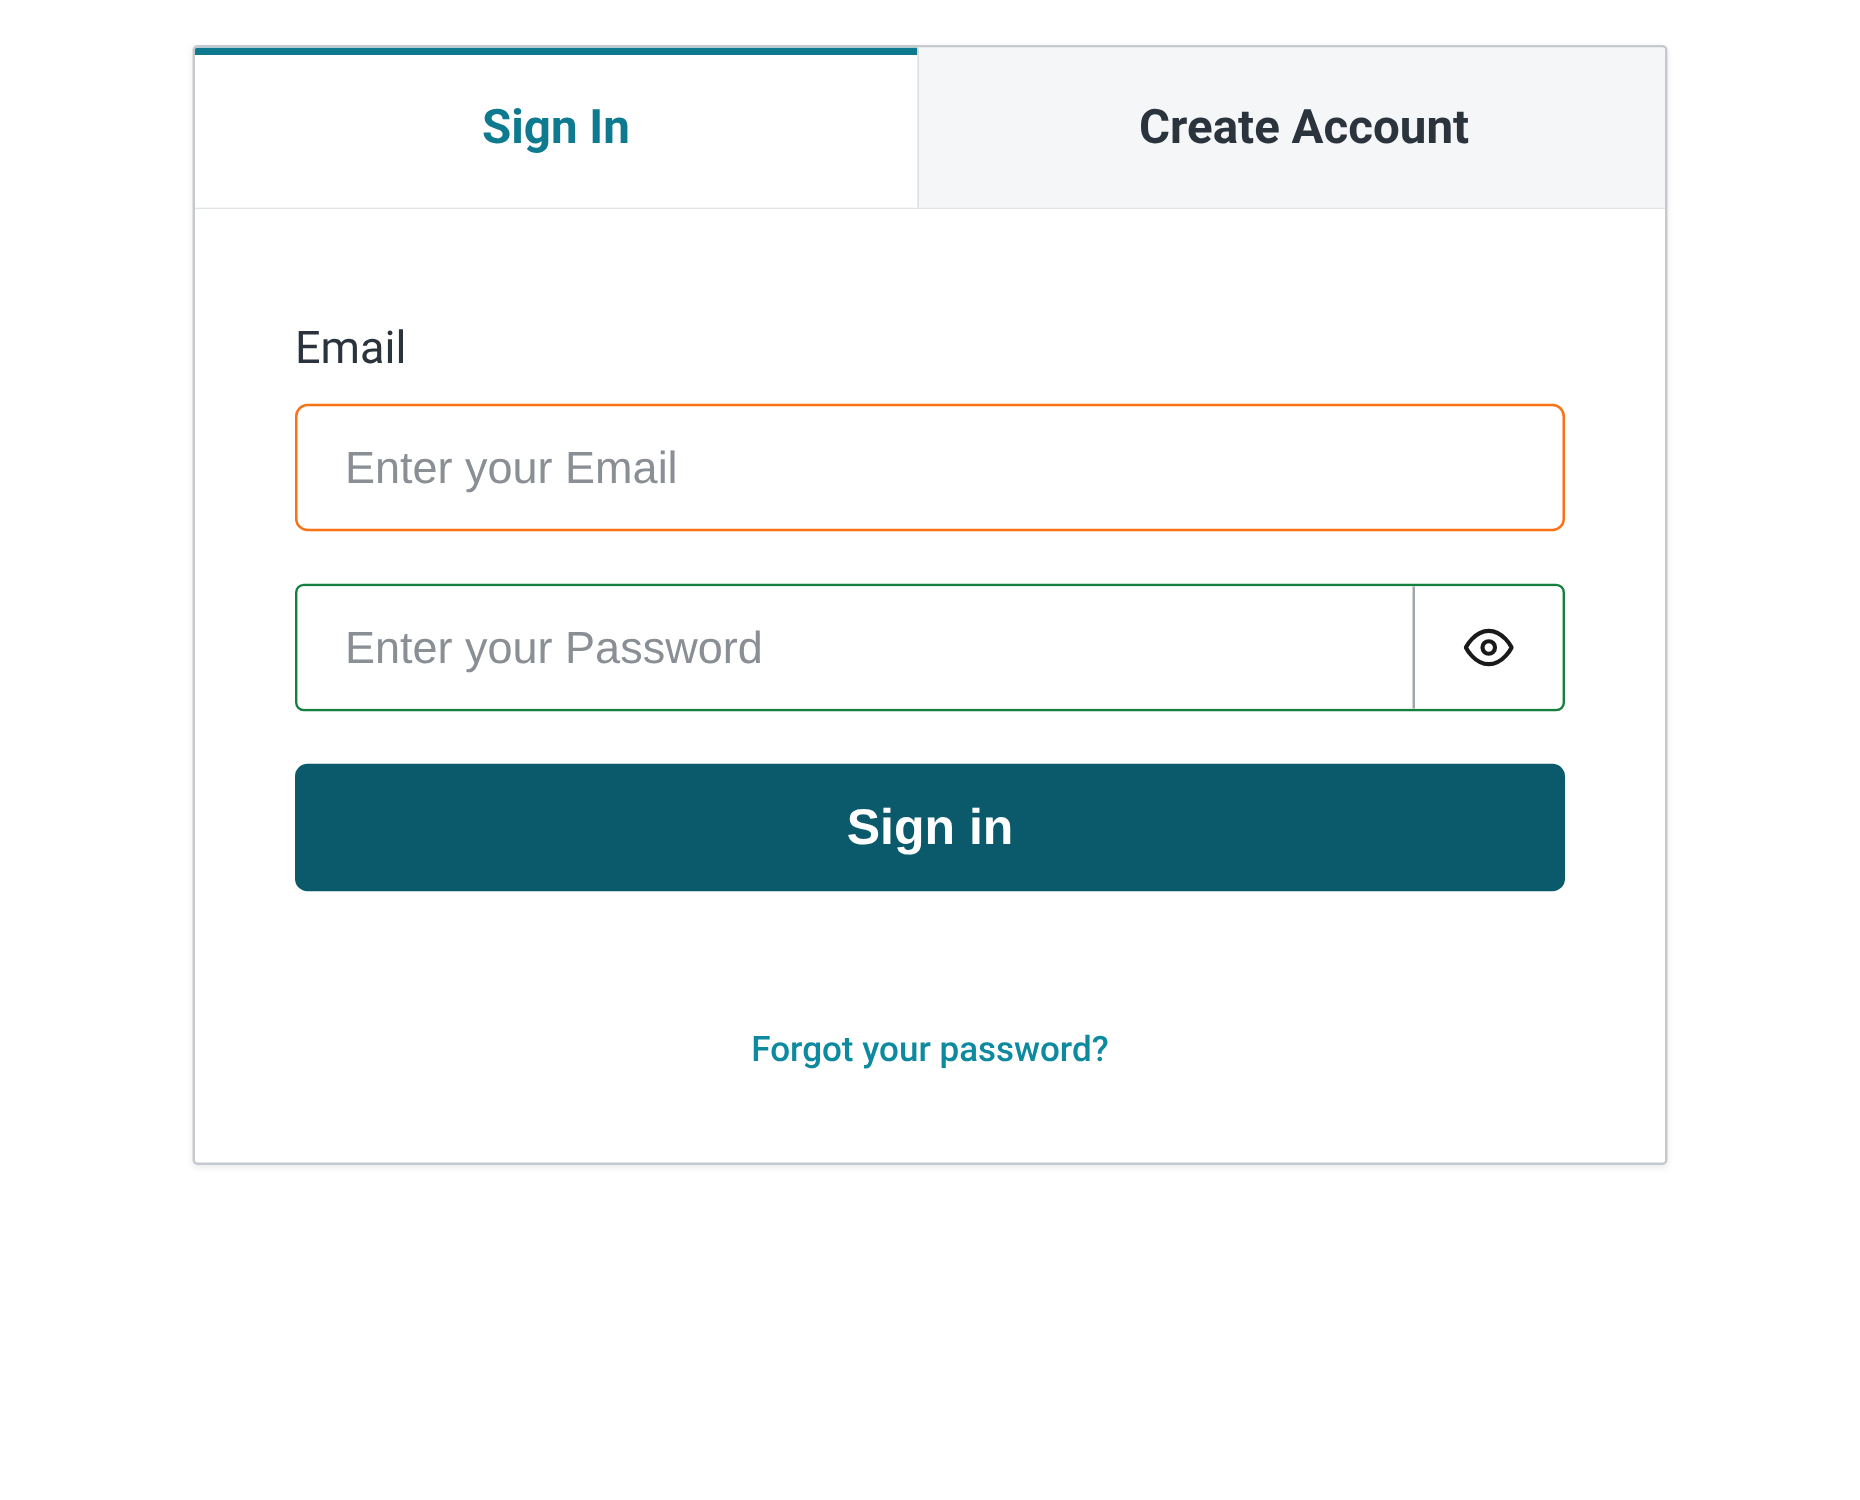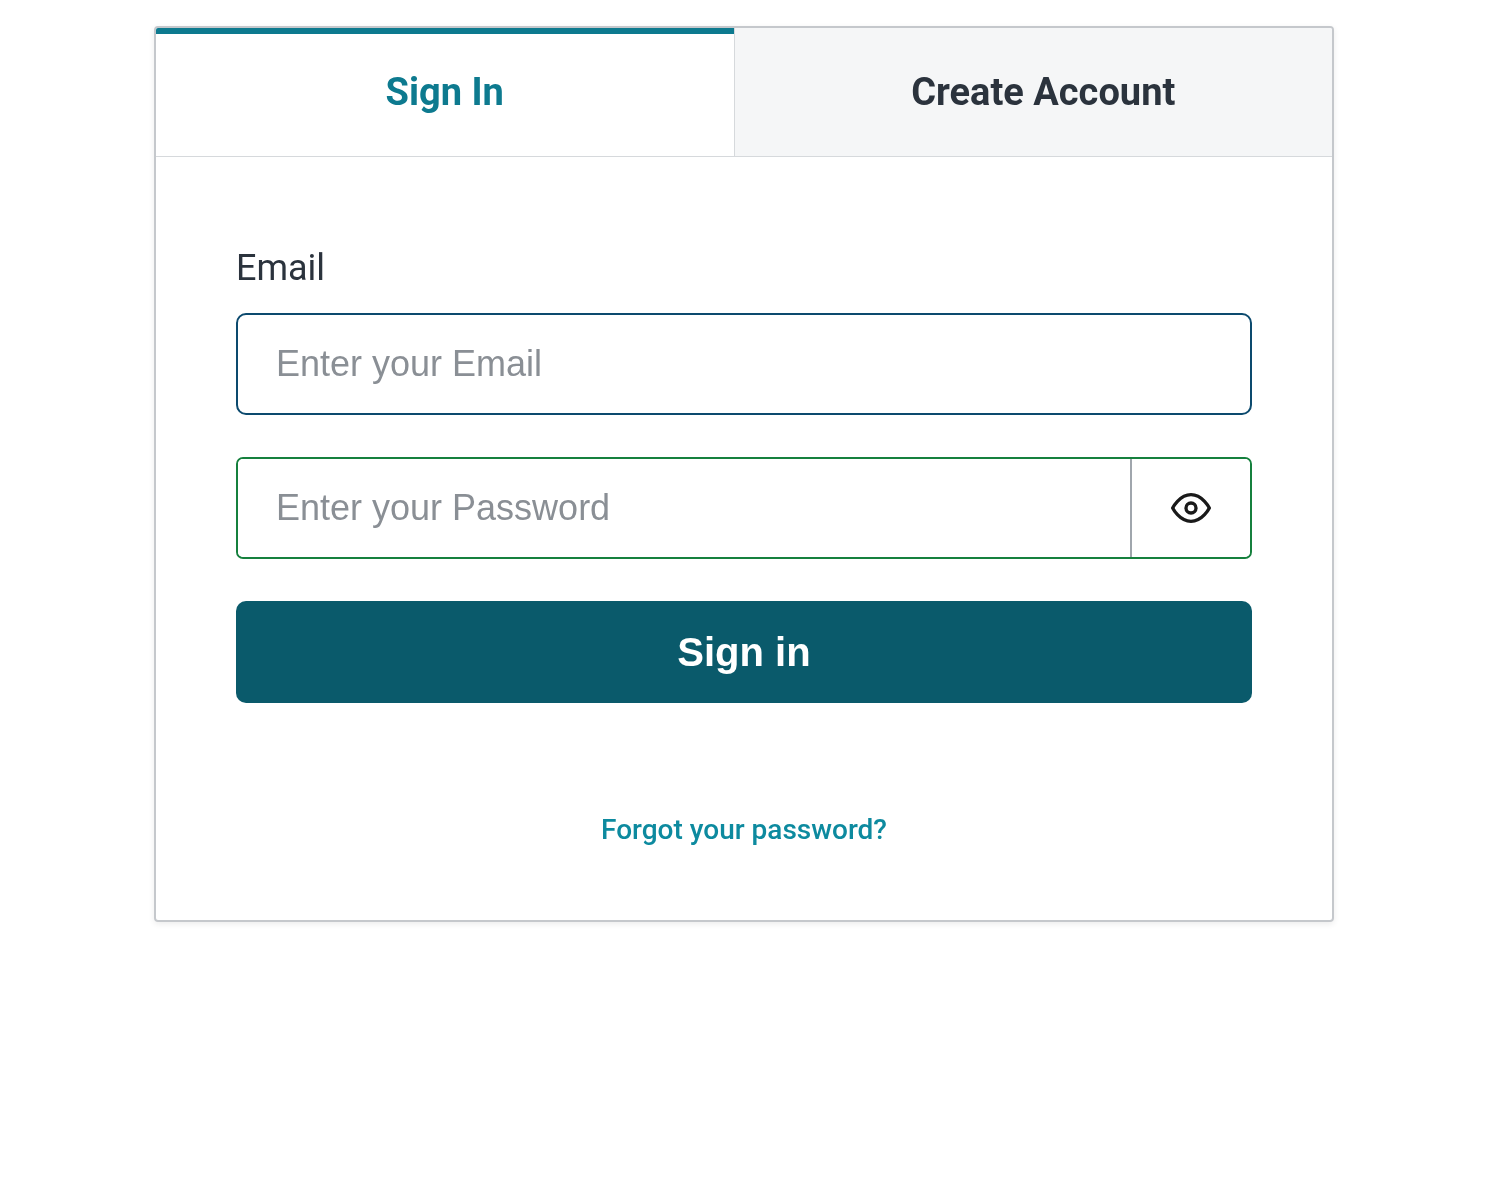--- a/index.html
+++ b/index.html
@@ -11,21 +11,21 @@
     body {
       font-family: -apple-system, BlinkMacSystemFont, "Segoe UI", Roboto, Helvetica, Arial, sans-serif;
       background: #ffffff;
       padding: 20px;
       width: 1488px;
       height: 1200px;
     }
     
     .auth-container {
       width: 1180px;
-      margin: 6px auto;
+      margin: 16px auto;
       border: 2px solid #c5c8cc;
       box-shadow: 0 2px 6px rgba(0,0,0,0.08);
       border-radius: 4px;
       overflow: hidden;
     }
     
     .tabs {
       display: flex;
       width: 100%;
       border-bottom: 1px solid #d6d9dc;
@@ -67,21 +67,21 @@
       display: block;
       font-size: 36px;
       font-weight: 400;
       color: #2b333d;
       margin-bottom: 24px;
     }
     
     .text-input {
       width: 100%;
       height: 102px;
-      border: 2px solid #0c4a6e;
+      border: 2px solid #f97316;
       border-radius: 10px;
       padding: 0 38px;
       font-size: 36px;
       color: #2b333d;
       outline: none;
     }
     
     .text-input::placeholder {
       color: #8a8f95;
     }

